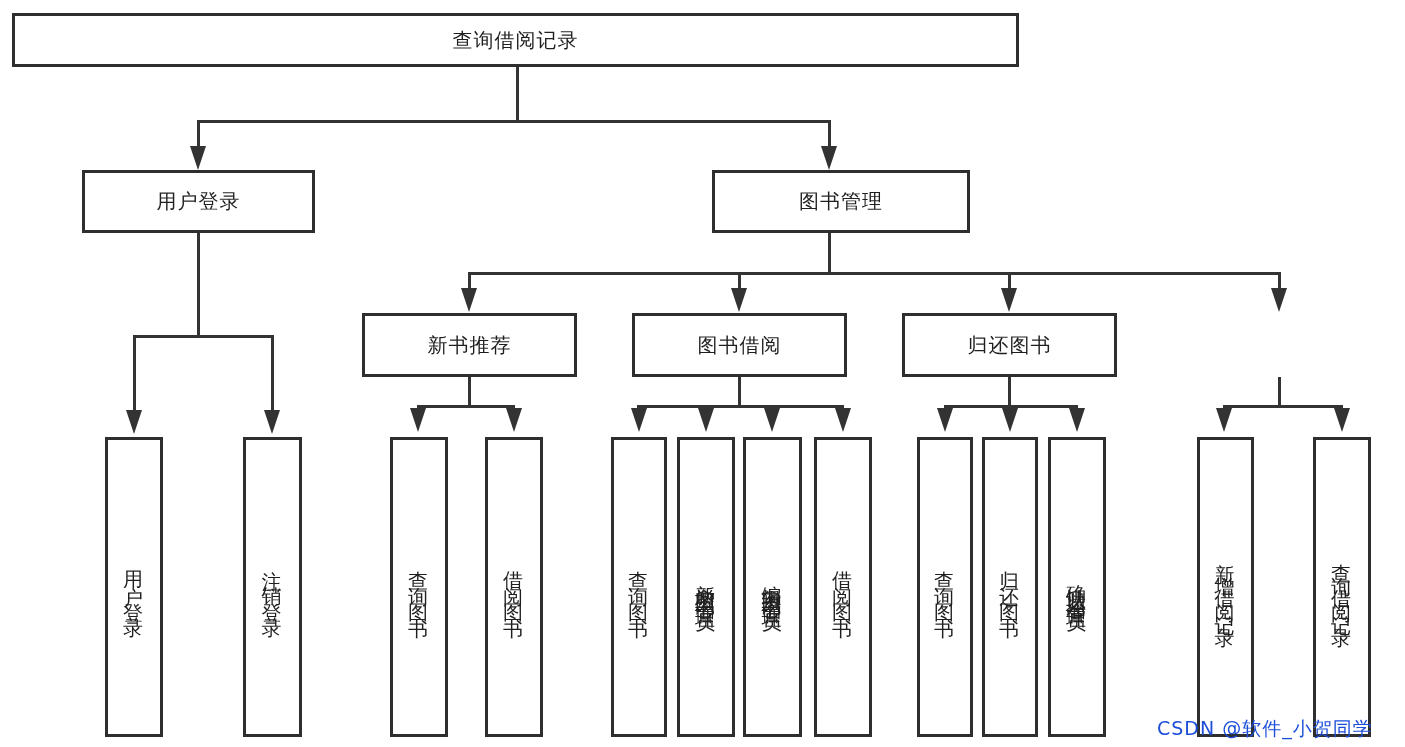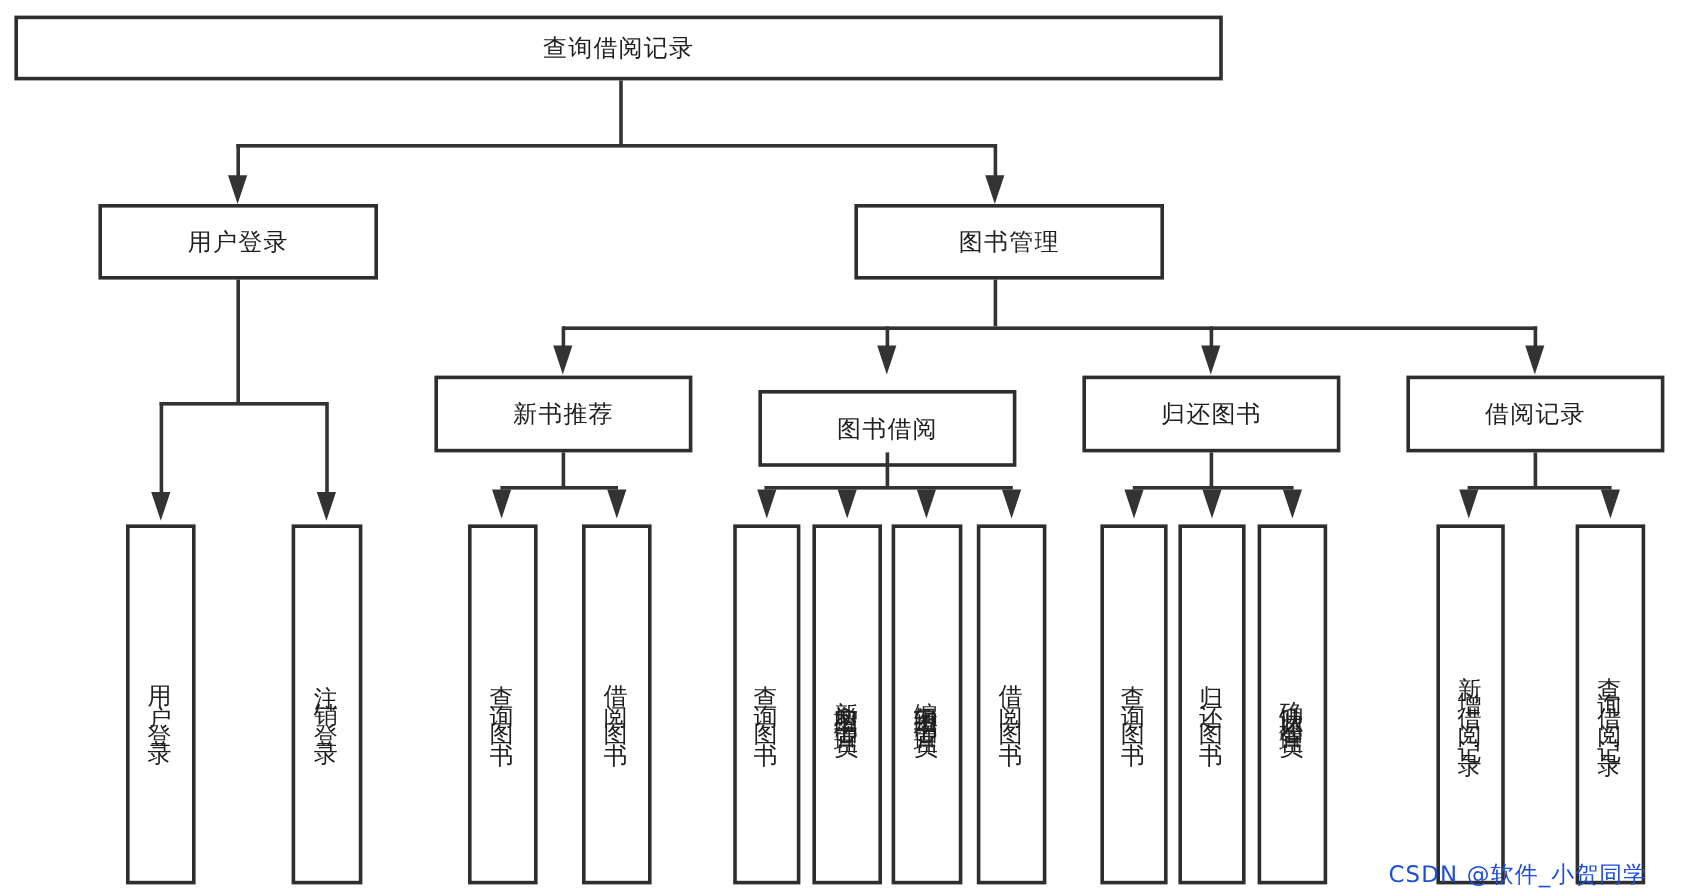--- a/index.html
+++ b/index.html
@@ -81,23 +81,22 @@
   <div class="lv" style="left:468px;top:272px;height:20px;"></div>
   <div class="arr" style="left:461px;top:288px;"></div>
   <div class="lv" style="left:738px;top:272px;height:20px;"></div>
   <div class="arr" style="left:731px;top:288px;"></div>
   <div class="lv" style="left:1008px;top:272px;height:20px;"></div>
   <div class="arr" style="left:1001px;top:288px;"></div>
   <div class="lv" style="left:1278px;top:272px;height:20px;"></div>
   <div class="arr" style="left:1271px;top:288px;"></div>
 
   <div class="node" style="left:362px;top:313px;width:215px;height:64px;">新书推荐</div>
-  <div class="node" style="left:632px;top:313px;width:215px;height:64px;margin-top:12px;">图书借阅</div>
+  <div class="node" style="left:632px;top:313px;width:215px;height:64px;">图书借阅</div>
   <div class="node" style="left:902px;top:313px;width:215px;height:64px;">归还图书</div>
-  <div class="node" style="left:1172px;top:313px;width:215px;height:64px;">借阅记录</div>
 
   <div class="lv" style="left:468px;top:377px;height:30px;"></div>
   <div class="lh" style="left:417px;top:405px;width:98px;"></div>
   <div class="arr" style="left:410px;top:408px;"></div>
   <div class="arr" style="left:506px;top:408px;"></div>
 
   <div class="lv" style="left:738px;top:377px;height:30px;"></div>
   <div class="lh" style="left:637px;top:405px;width:207px;"></div>
   <div class="arr" style="left:631px;top:408px;"></div>
   <div class="arr" style="left:698px;top:408px;"></div>

